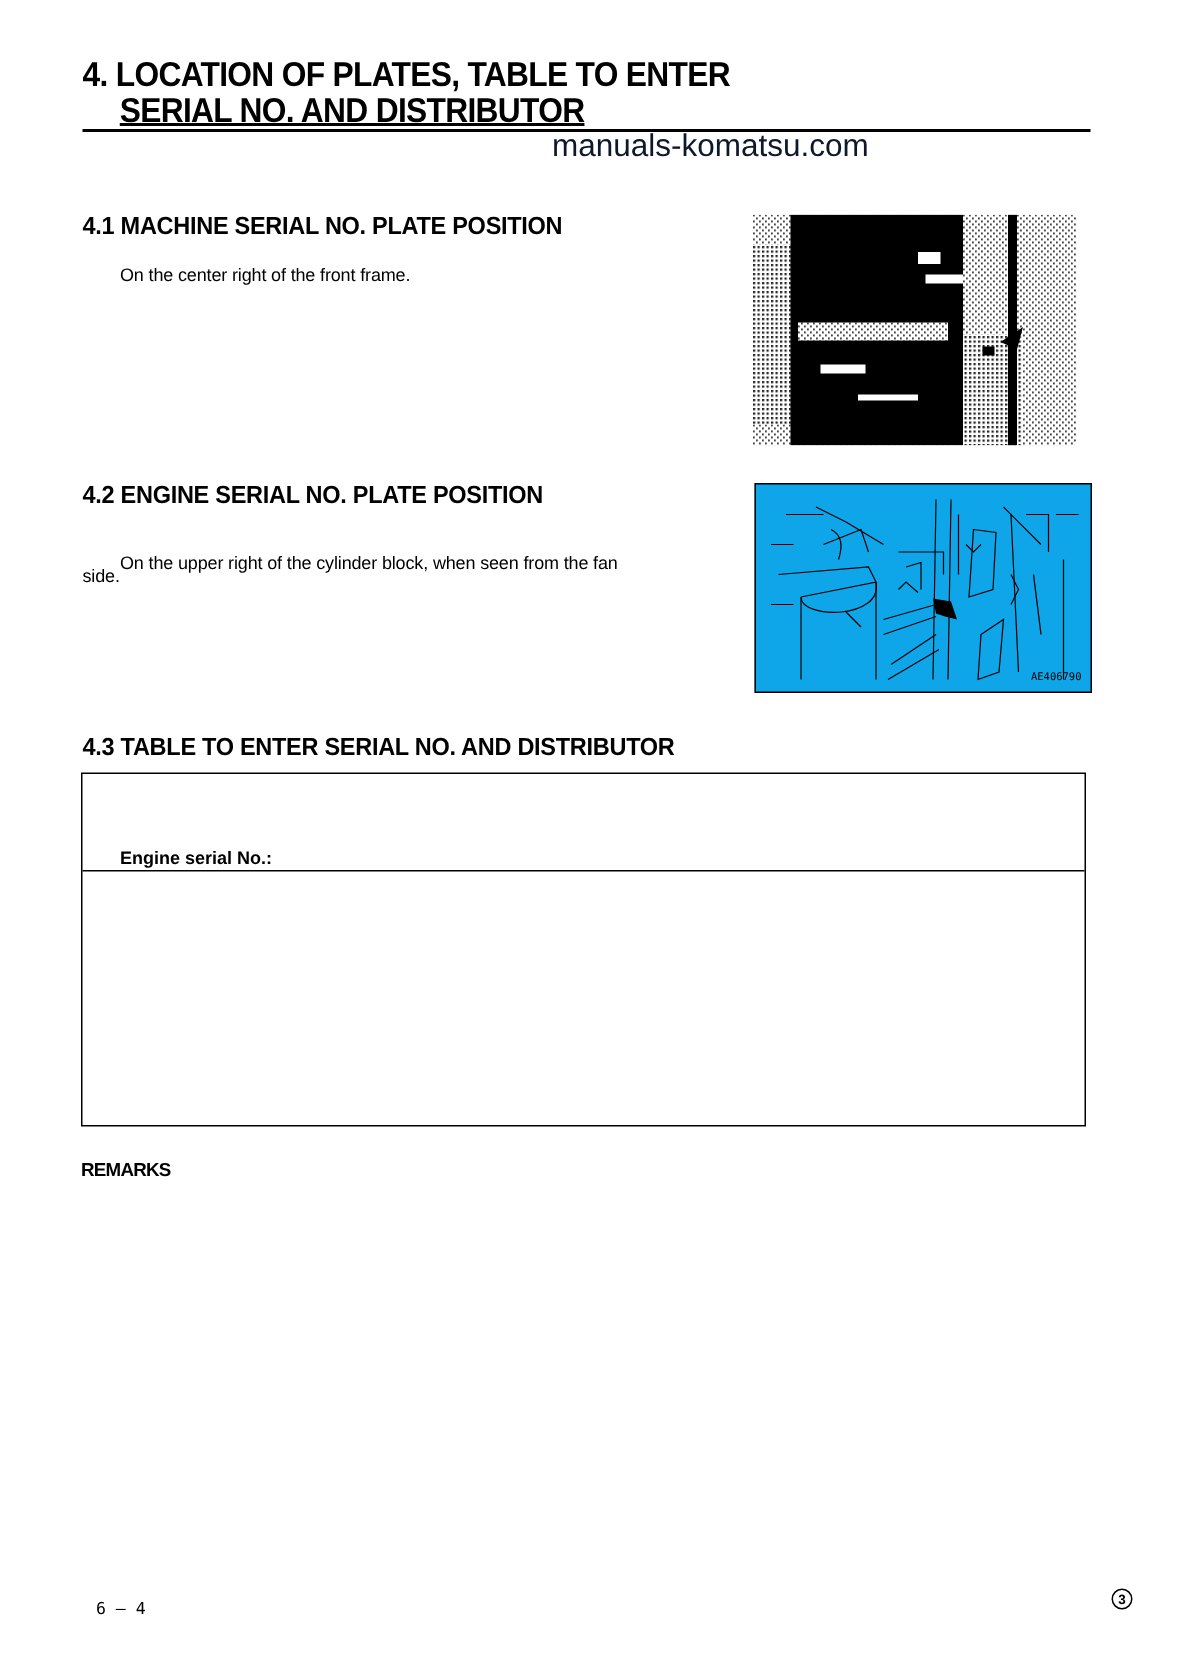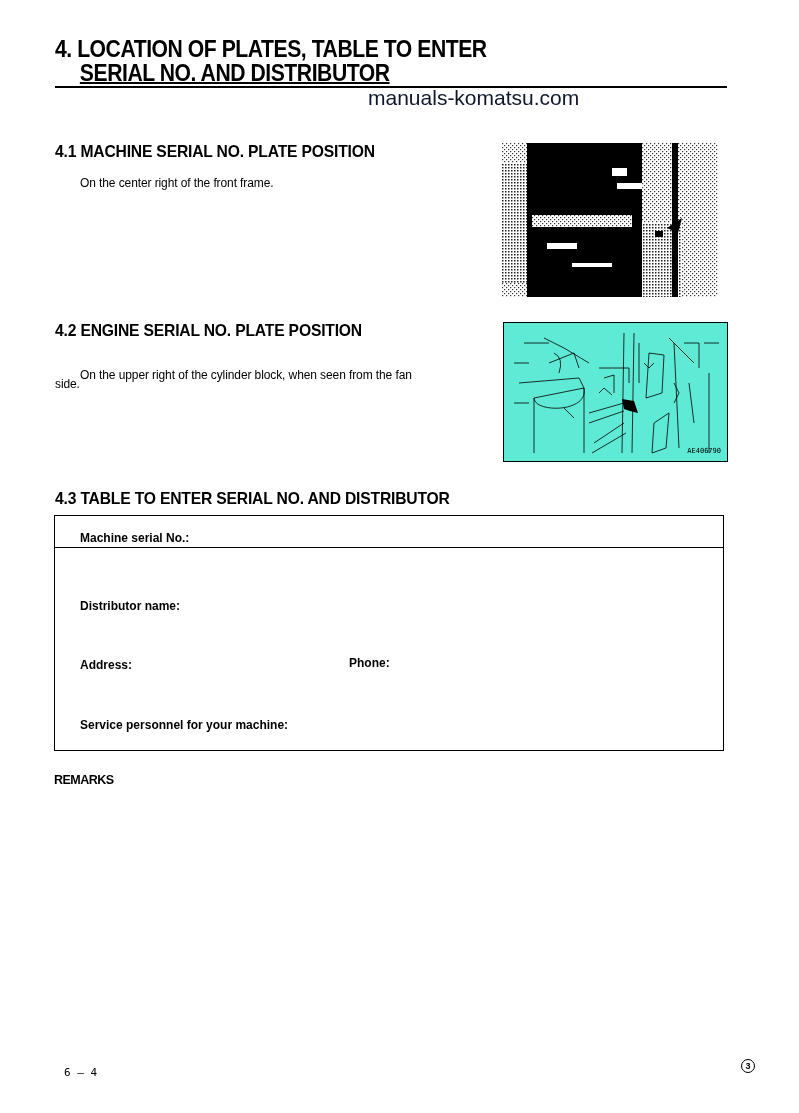--- a/index.html
+++ b/index.html
@@ -23,21 +23,21 @@
   .photo {
     left: 502px; top: 143px; width: 216px; height: 154px;
     background:
       radial-gradient(circle at 20% 30%, #fff 0 1px, transparent 1.5px) 0 0/4px 4px,
       #fff;
     overflow: hidden;
   }
   .photo svg, .drawing svg { display: block; }
   .drawing {
     left: 503px; top: 322px; width: 223px; height: 138px;
-    border: 1px solid #000; background: #5eead4;
+    border: 1px solid #000; background: #0ea5e9;
   }
   .form-table {
     left: 54px; top: 515px; width: 670px; height: 236px;
     border: 1.5px solid #000; box-sizing: border-box;
   }
   .form-row { position: absolute; left: 0; right: 0; border-bottom: 1.5px solid #000; }
   .form-label { position: absolute; font-size: 12px; font-weight: bold; white-space: nowrap; }
   .remarks { left: 54px; top: 773px; font-size: 12.5px; font-weight: bold; letter-spacing: -0.5px; }
   .page-num { left: 64px; top: 1066px; font-size: 11px; font-family: "DejaVu Sans Mono", monospace; }
   .rev-mark {
@@ -113,27 +113,21 @@
   </svg>
   <svg class="abs" style="left:116px; top:74px;" width="20" height="20" viewBox="0 0 20 20">
     <polygon points="2,2 14,4 18,16 10,14 4,12" fill="#000"></polygon>
   </svg>
   <div class="abs" style="right:6px; bottom:6px; font-size:7px; font-family:'DejaVu Sans Mono', monospace;">AE406790</div>
 </div>
 
 <div class="abs sec-head" style="left:55px; top:489px;">4.3  TABLE TO ENTER SERIAL NO. AND DISTRIBUTOR</div>
 
 <div class="abs form-table">
-  <div class="form-row" style="top:0; height:31px;">
-    <span class="form-label" style="left:25px; top:15px;">Machine serial No.:</span>
-  </div>
-  <div style="position:absolute; left:0; right:0; top:66px; bottom:0;">
-    <span class="form-label" style="left:25px; top:17px;">Distributor name:</span>
-    <span class="form-label" style="left:25px; top:76px;">Address:</span>
-    <span class="form-label" style="left:294px; top:74px;">Phone:</span>
-    <span class="form-label" style="left:25px; top:136px;">Service personnel for your machine:</span>
+  <div class="form-row" style="top:33px; height:31px;">
+    <span class="form-label" style="left:25px; top:16px;">Engine serial No.:</span>
   </div>
 </div>
 
 <div class="abs remarks">REMARKS</div>
 
 <div class="abs page-num">6 – 4</div>
 <div class="abs rev-mark">3</div>
 
 </body></html>

